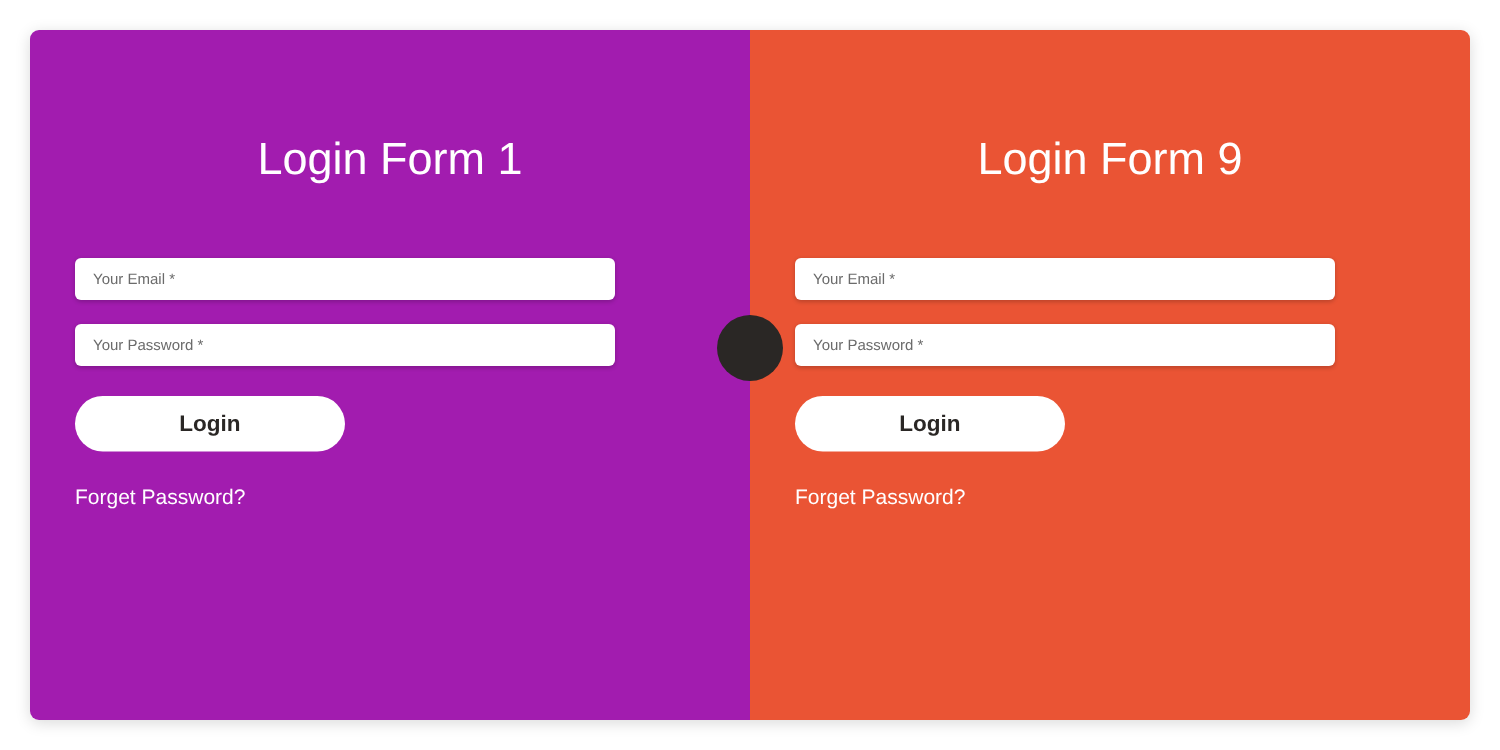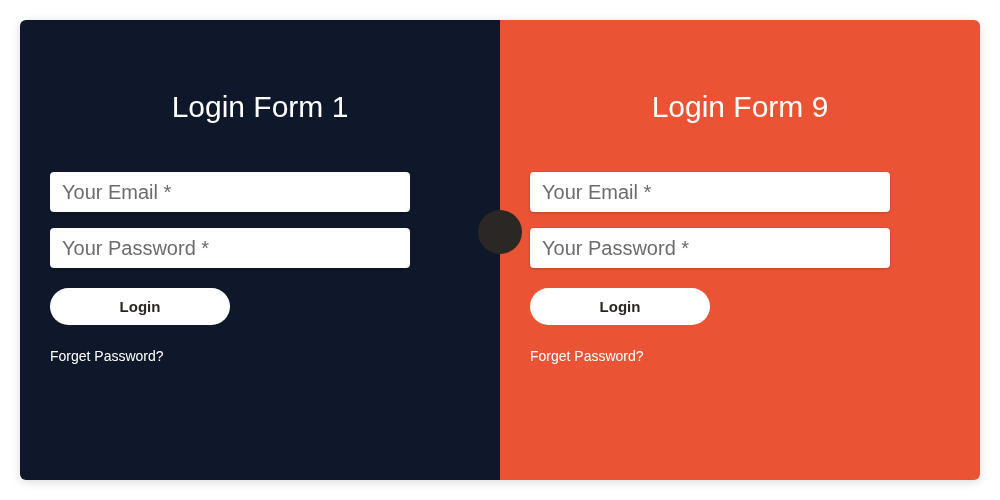--- a/index.html
+++ b/index.html
@@ -22,43 +22,43 @@
       box-shadow: 0 2px 10px rgba(0,0,0,0.15);
       border-radius: 6px;
       overflow: visible;
     }
     .panel {
       flex: 1;
       padding: 70px 30px 30px 30px;
       position: relative;
     }
     .panel-left {
-      background: #0f172a;
+      background: #a21caf;
       border-radius: 6px 0 0 6px;
     }
     .panel-right {
       background: #ea5434;
       border-radius: 0 6px 6px 0;
     }
     .title {
       color: #fff;
       font-size: 30px;
       font-weight: 300;
       text-align: center;
       margin-bottom: 48px;
     }
     .form-input {
       width: 100%;
       max-width: 360px;
-      height: 40px;
+      height: 28px;
       padding: 6px 12px;
       margin-bottom: 16px;
       border: none;
       border-radius: 4px;
-      font-size: 20px;
+      font-size: 10px;
       color: #555;
       background: #fff;
       box-shadow: 0 1px 3px rgba(0,0,0,0.2);
       display: block;
     }
     .form-input::placeholder {
       color: #6b6b6b;
     }
     .login-btn {
       background: #fff;

